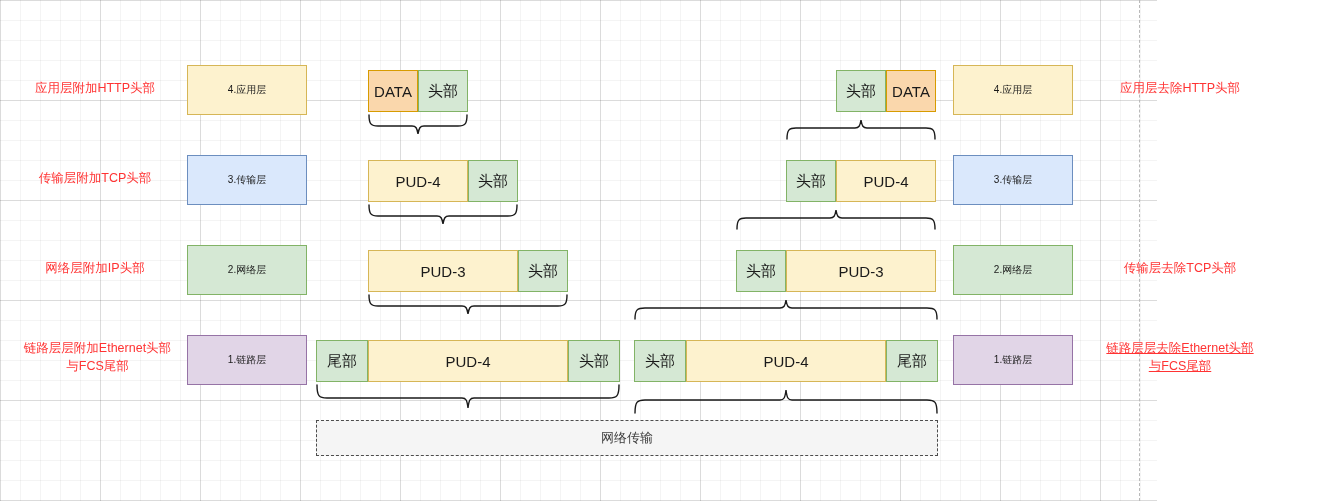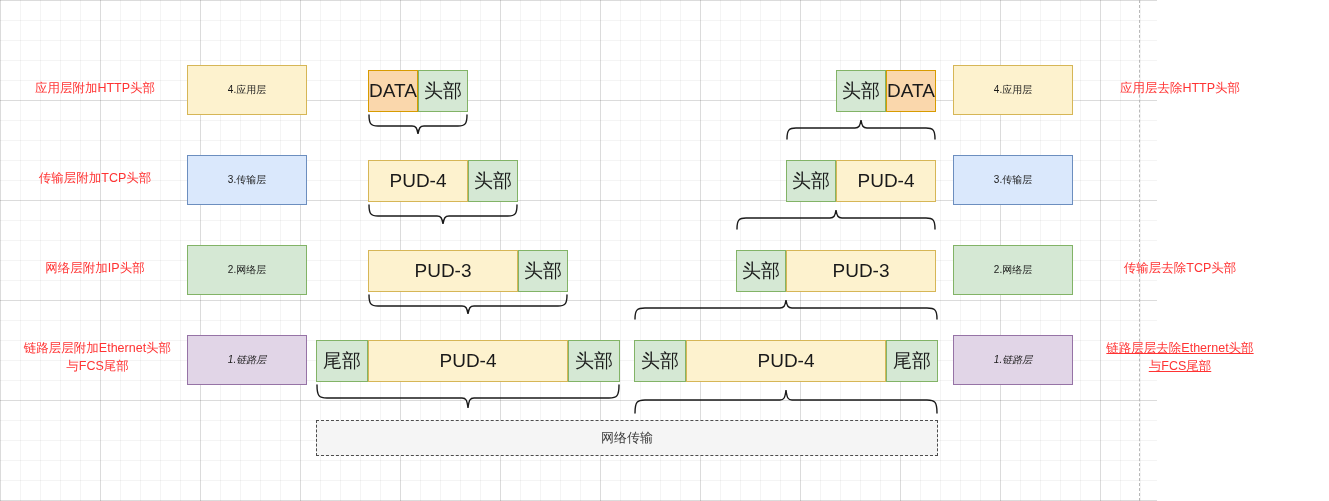--- a/index.html
+++ b/index.html
@@ -20,28 +20,28 @@
     background-size:20px 20px,20px 20px,100px 100px,100px 100px;
     background-position:0 1px,1px 0,0 1px,1px 0;
   }
   .pageguide{
     position:absolute;top:0;bottom:0;width:0;
     border-left:1px dashed #b9b9b9;
   }
   .box{
     position:absolute;box-sizing:border-box;
     display:flex;align-items:center;justify-content:center;
-    font-size:19px;color:#1a1a1a;white-space:nowrap;
+    font-size:15px;color:#1a1a1a;white-space:nowrap;
     border-width:1px;border-style:solid;
   }
   .layer{font-size:10px;}
   .fill-yellow{background:#fdf2ce;border-color:#d6b656;}
   .fill-blue  {background:#dae8fc;border-color:#6c8ebf;text-align:center;}
   .fill-green {background:#d5e8d4;border-color:#82b366;}
-  .fill-purple{background:#e1d5e7;border-color:#9673a6;font-style:italic;}
+  .fill-purple{background:#e1d5e7;border-color:#9673a6;}
   .fill-orange{background:#fad7ac;border-color:#d79b00;}
   .fill-dashed{background:#f5f5f5;border:1px dashed #4d4d4d;color:#404040;}
   .note{
     position:absolute;color:#ff3333;font-size:12.5px;
     text-align:center;line-height:18px;white-space:pre-line;
     font-weight:400;
   }
   .brace{position:absolute;}
   .brace svg{display:block;overflow:visible;}
 </style>

